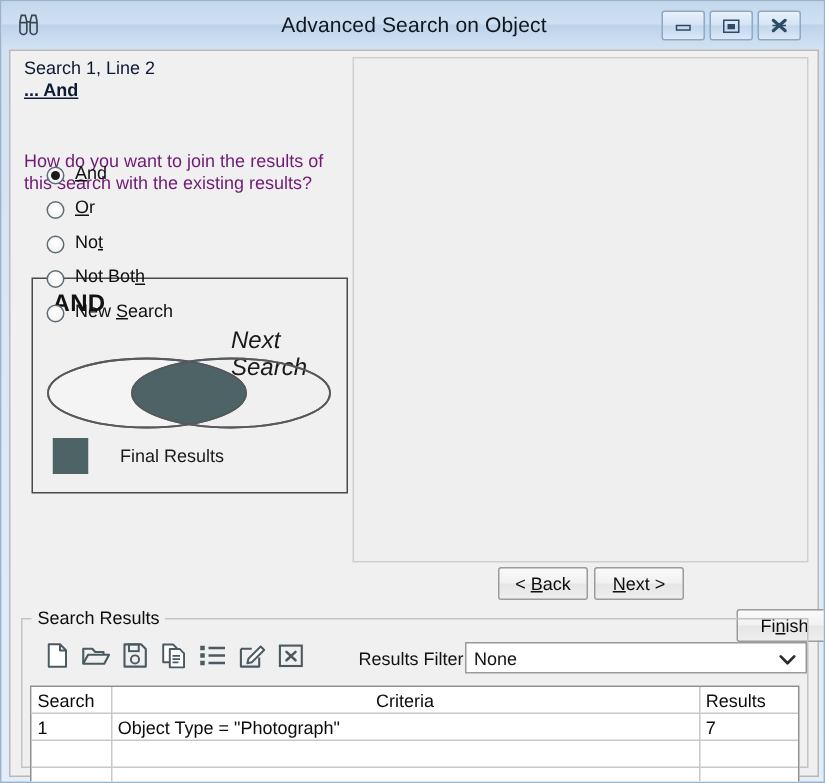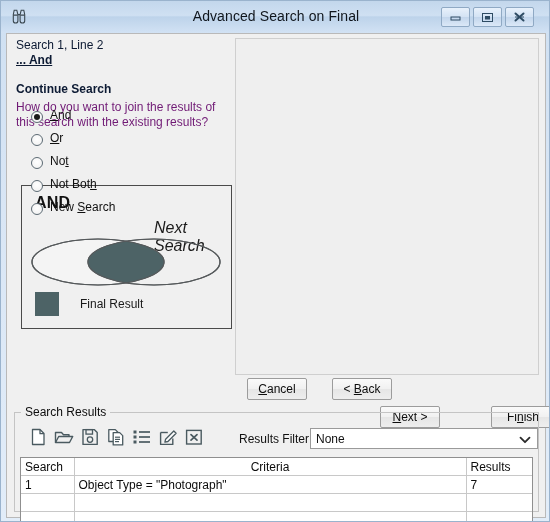--- a/index.html
+++ b/index.html
@@ -190,21 +190,21 @@
     background: linear-gradient(180deg,#fafafa 0%, #f1f1f1 48%, #e6e6e6 52%, #eeeeee 100%);
     font-family: "Liberation Sans", sans-serif;
     font-size: 12px;
     color: #0d0d0d;
     text-align: center;
     line-height: 20px;
     cursor: default;
   }
   #btn-cancel { left: 240px; width: 60px; }
   #btn-back   { left: 325px; width: 60px; text-align: center; }
-  #btn-next   { left: 373px; width: 60px; margin-top: 28px; }
+  #btn-next   { left: 389px; width: 60px; }
   #btn-finish { left: 484px; width: 64px; margin-top: 28px; }
 
   
   #results-group {
     position: absolute;
     left: 7px; top: 378px;
     width: 525px; height: 100px;
     border: 1px solid #c4c4c4;
     box-sizing: border-box;
   }
@@ -313,21 +313,21 @@
     <div id="titlebar-icon">
       <svg width="18" height="16" viewBox="0 0 18 16" aria-hidden="true">
         <g fill="none" stroke="#3a474f" stroke-width="1.1">
           <path d="M4.2 2.2h2.6l1.1 4.3v6.2a2.3 2.3 0 0 1-4.6 0V6.5z"></path>
           <path d="M13.8 2.2h-2.6l-1.1 4.3v6.2a2.3 2.3 0 0 0 4.6 0V6.5z"></path>
           <path d="M8 6.6h2"></path>
           <path d="M3.4 7.1h4.3M10.3 7.1h4.3"></path>
         </g>
       </svg>
     </div>
-    <div id="titlebar-text">Advanced Search on Final</div>
+    <div id="titlebar-text">Advanced Search on Object</div>
 
     <div class="winbtn" id="btn-min">
       <svg width="27" height="18" viewBox="0 0 27 18" aria-hidden="true">
         <rect x="9" y="9" width="9" height="3" fill="none" stroke="#2e4b63" stroke-width="1"></rect>
       </svg>
     </div>
     <div class="winbtn" id="btn-max">
       <svg width="27" height="18" viewBox="0 0 27 18" aria-hidden="true">
         <rect x="8.5" y="5.5" width="10" height="8" fill="none" stroke="#2e4b63" stroke-width="1"></rect>
         <rect x="11" y="8" width="5" height="3.5" fill="#2e4b63"></rect>
@@ -344,21 +344,20 @@
         </g>
       </svg>
     </div>
   </div>
 
   <div id="client">
 
     <div id="left-pane">
       <div id="hdr-line1">Search 1, Line 2</div>
       <div id="hdr-line2">... And</div>
-      <div id="sub-title">Continue Search</div>
       <div id="sub-body">How do you want to join the results of this search with the existing results?</div>
 
       <div id="venn-box">
         <div id="venn-op">AND</div>
         <div id="venn-label-right">Next Search</div>
 
         <svg id="venn-svg" width="200" height="52" viewBox="0 0 200 52">
           <defs>
             <clipPath id="clipLeft">
               <ellipse cx="72" cy="26" rx="66" ry="23"></ellipse>
@@ -369,21 +368,21 @@
           <g clip-path="url(#clipLeft)">
             <ellipse cx="128" cy="26" rx="66" ry="23" fill="#4d6366"></ellipse>
           </g>
           <ellipse cx="72" cy="26" rx="66" ry="23" fill="none" stroke="#55595b" stroke-width="1.2"></ellipse>
           <ellipse cx="128" cy="26" rx="66" ry="23" fill="none" stroke="#55595b" stroke-width="1.2"></ellipse>
         </svg>
 
         <svg id="venn-swatch" width="24" height="24" viewBox="0 0 24 24">
           <rect x="0" y="0" width="24" height="24" fill="#4d6366"></rect>
         </svg>
-        <div id="venn-legend">Final Result</div>
+        <div id="venn-legend">Final Results</div>
       </div>
     </div>
 
     <div id="right-panel"></div>
 
     <div id="radio-group">
 
       <div class="radio-row checked">
         <span class="radio-mark"></span>
         <span class="radio-label"><span class="mnem">A</span>nd</span>
@@ -403,21 +402,20 @@
         <span class="radio-mark"></span>
         <span class="radio-label">Not Bot<span class="mnem">h</span></span>
       </div>
 
       <div class="radio-row">
         <span class="radio-mark"></span>
         <span class="radio-label">New <span class="mnem">S</span>earch</span>
       </div>
     </div>
 
-    <div class="wizbtn" id="btn-cancel"><span><span class="mnem">C</span>ancel</span></div>
     <div class="wizbtn" id="btn-back"><span>&lt; <span class="mnem">B</span>ack</span></div>
     <div class="wizbtn" id="btn-next"><span><span class="mnem">N</span>ext &gt;</span></div>
     <div class="wizbtn" id="btn-finish"><span>Fi<span class="mnem">n</span>ish</span></div>
 
     <div id="results-group"></div>
     <div id="results-legend">Search Results</div>
 
     <div id="toolbar">
 
       <div class="tb-btn">

